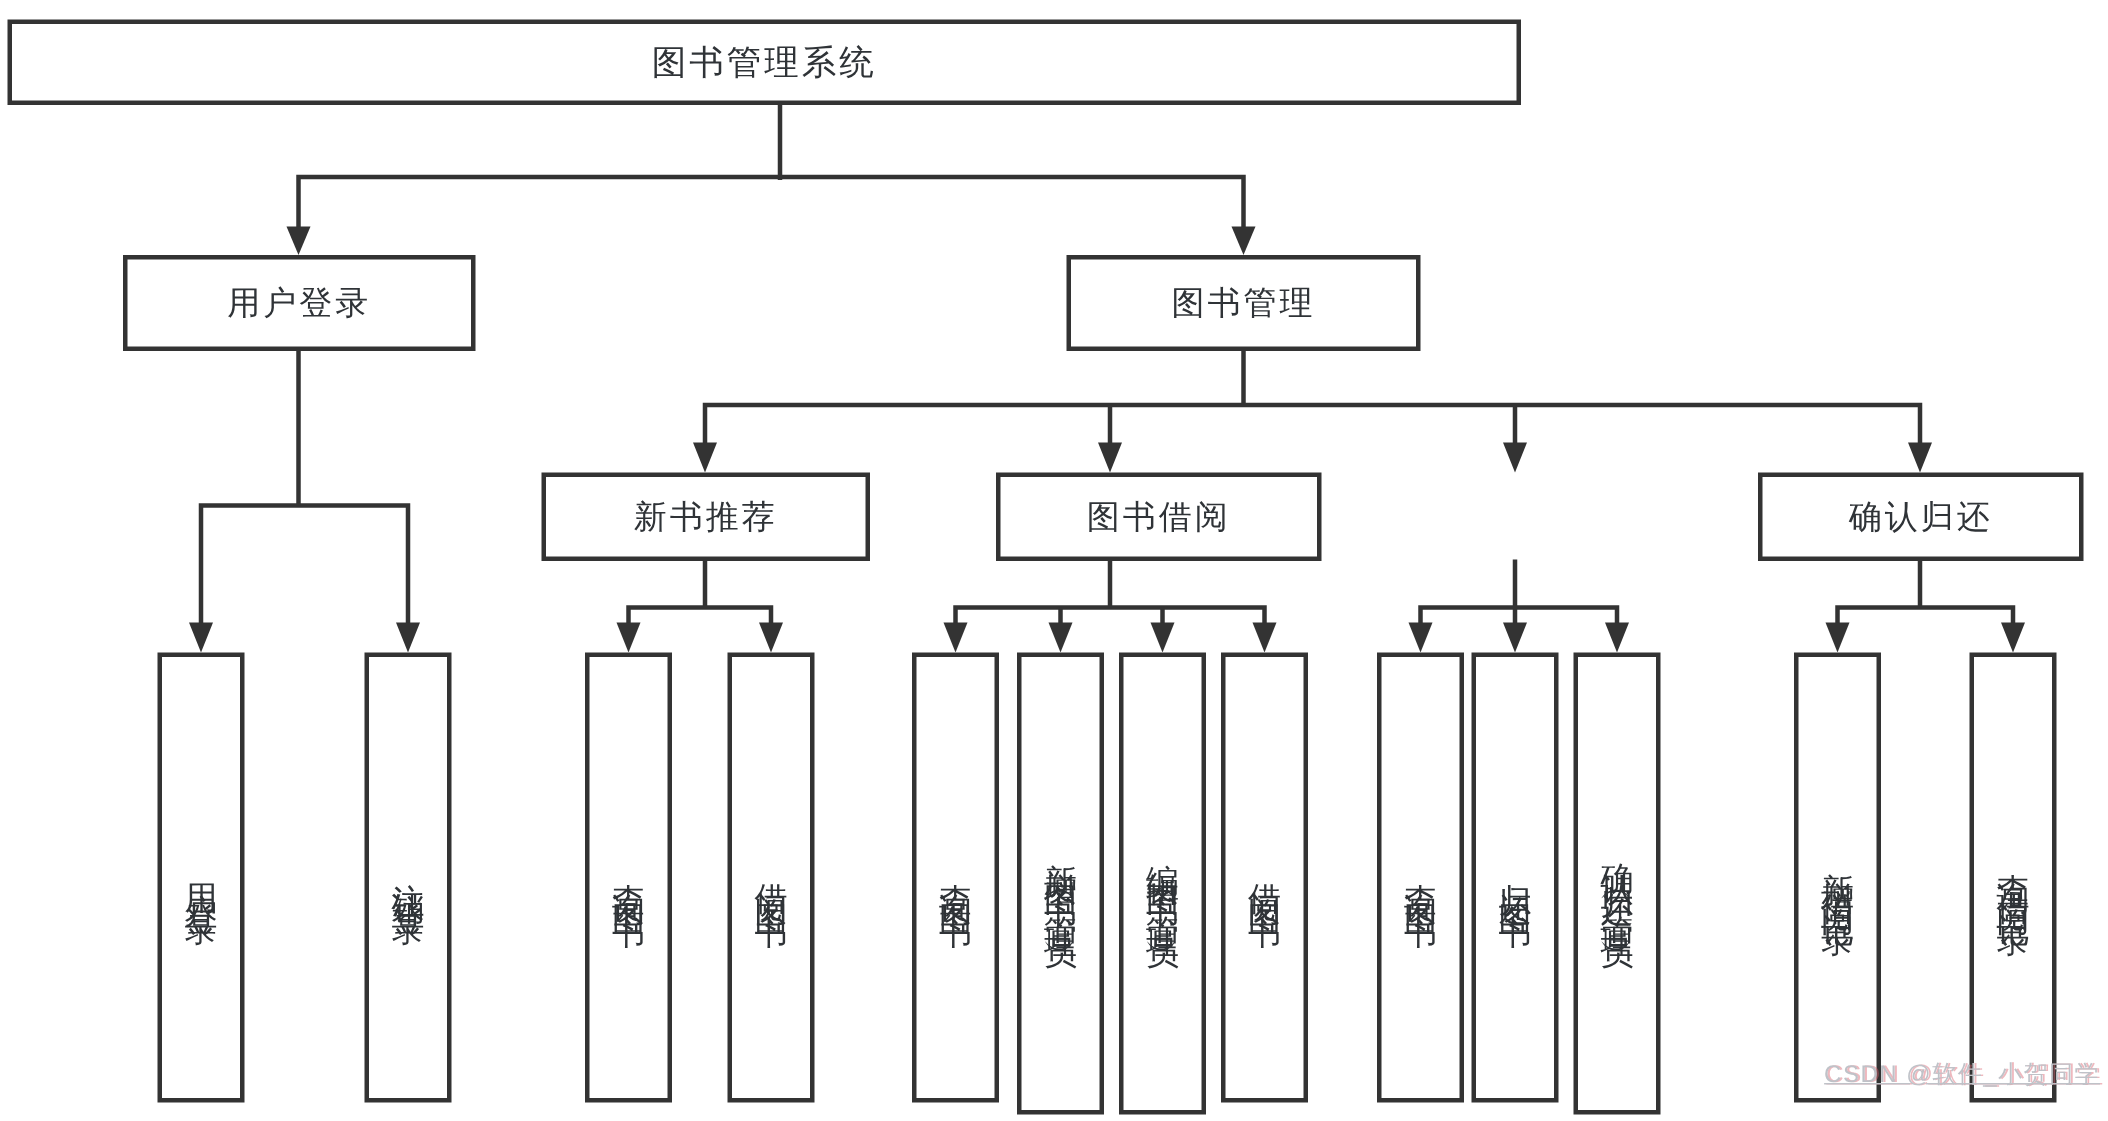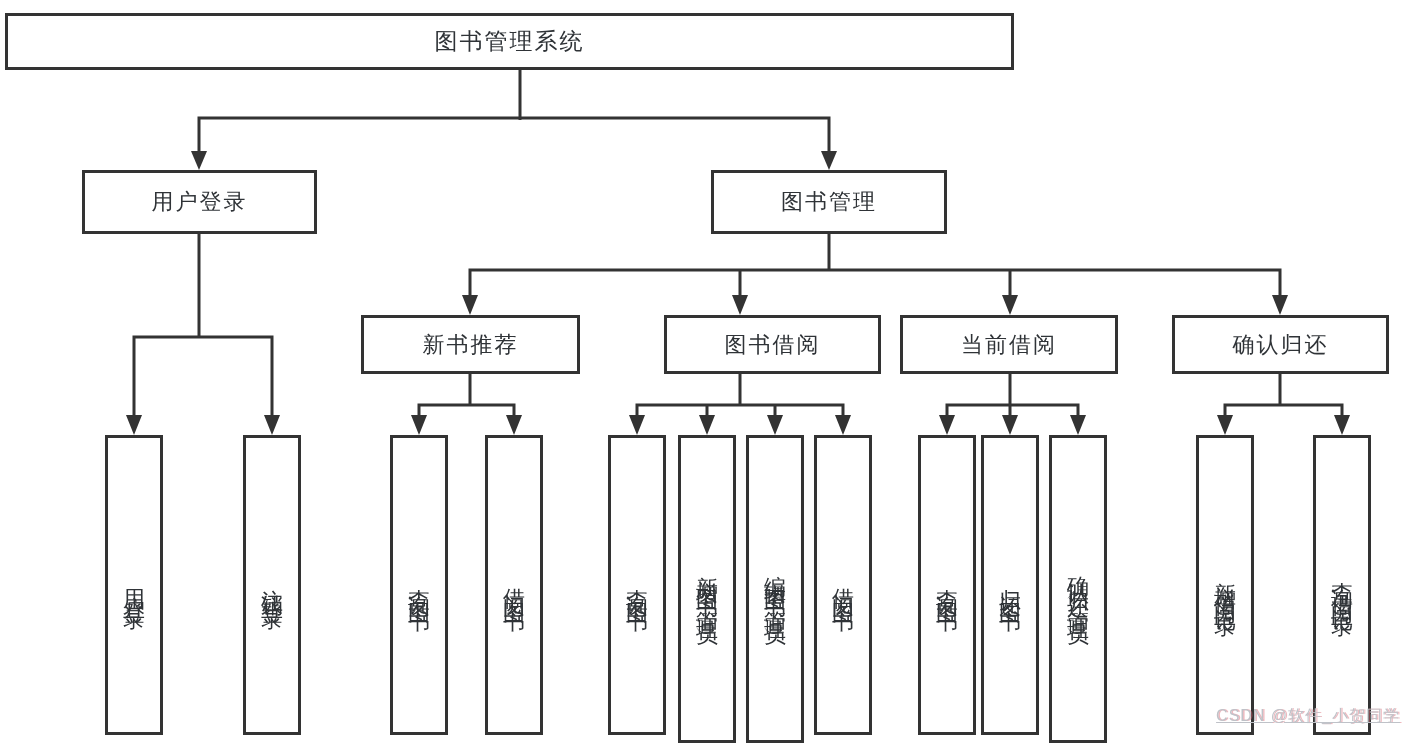--- a/index.html
+++ b/index.html
@@ -75,21 +75,20 @@
     </g>
   </svg>
 
   <div class="hbox root-box" style="left:5px; top:13px; width:1009px; height:57px;font-family:Liberation Mono, monospace;">图书管理系统</div>
 
   <div class="hbox" style="left:82px; top:170px; width:235px; height:64px;">用户登录</div>
   <div class="hbox" style="left:711px; top:170px; width:236px; height:64px;">图书管理</div>
 
   <div class="hbox" style="left:361px; top:315px; width:219px; height:59px;">新书推荐</div>
   <div class="hbox" style="left:632px; top:315px; width:217px; height:59px;margin-left:32px;">图书借阅</div>
-  <div class="hbox" style="left:900px; top:315px; width:218px; height:59px;">当前借阅</div>
   <div class="hbox" style="left:1172px; top:315px; width:217px; height:59px;">确认归还</div>
 
   <div class="leaf" style="left:105px;">用户登录</div>
   <div class="leaf" style="left:243px;">注销登录</div>
 
   <div class="leaf" style="left:390px;">查询图书</div>
   <div class="leaf" style="left:485px;">借阅图书</div>
 
   <div class="leaf" style="left:608px;">查询图书</div>
   <div class="leaf tall" style="left:678px;">新增图书（管理员）</div>

